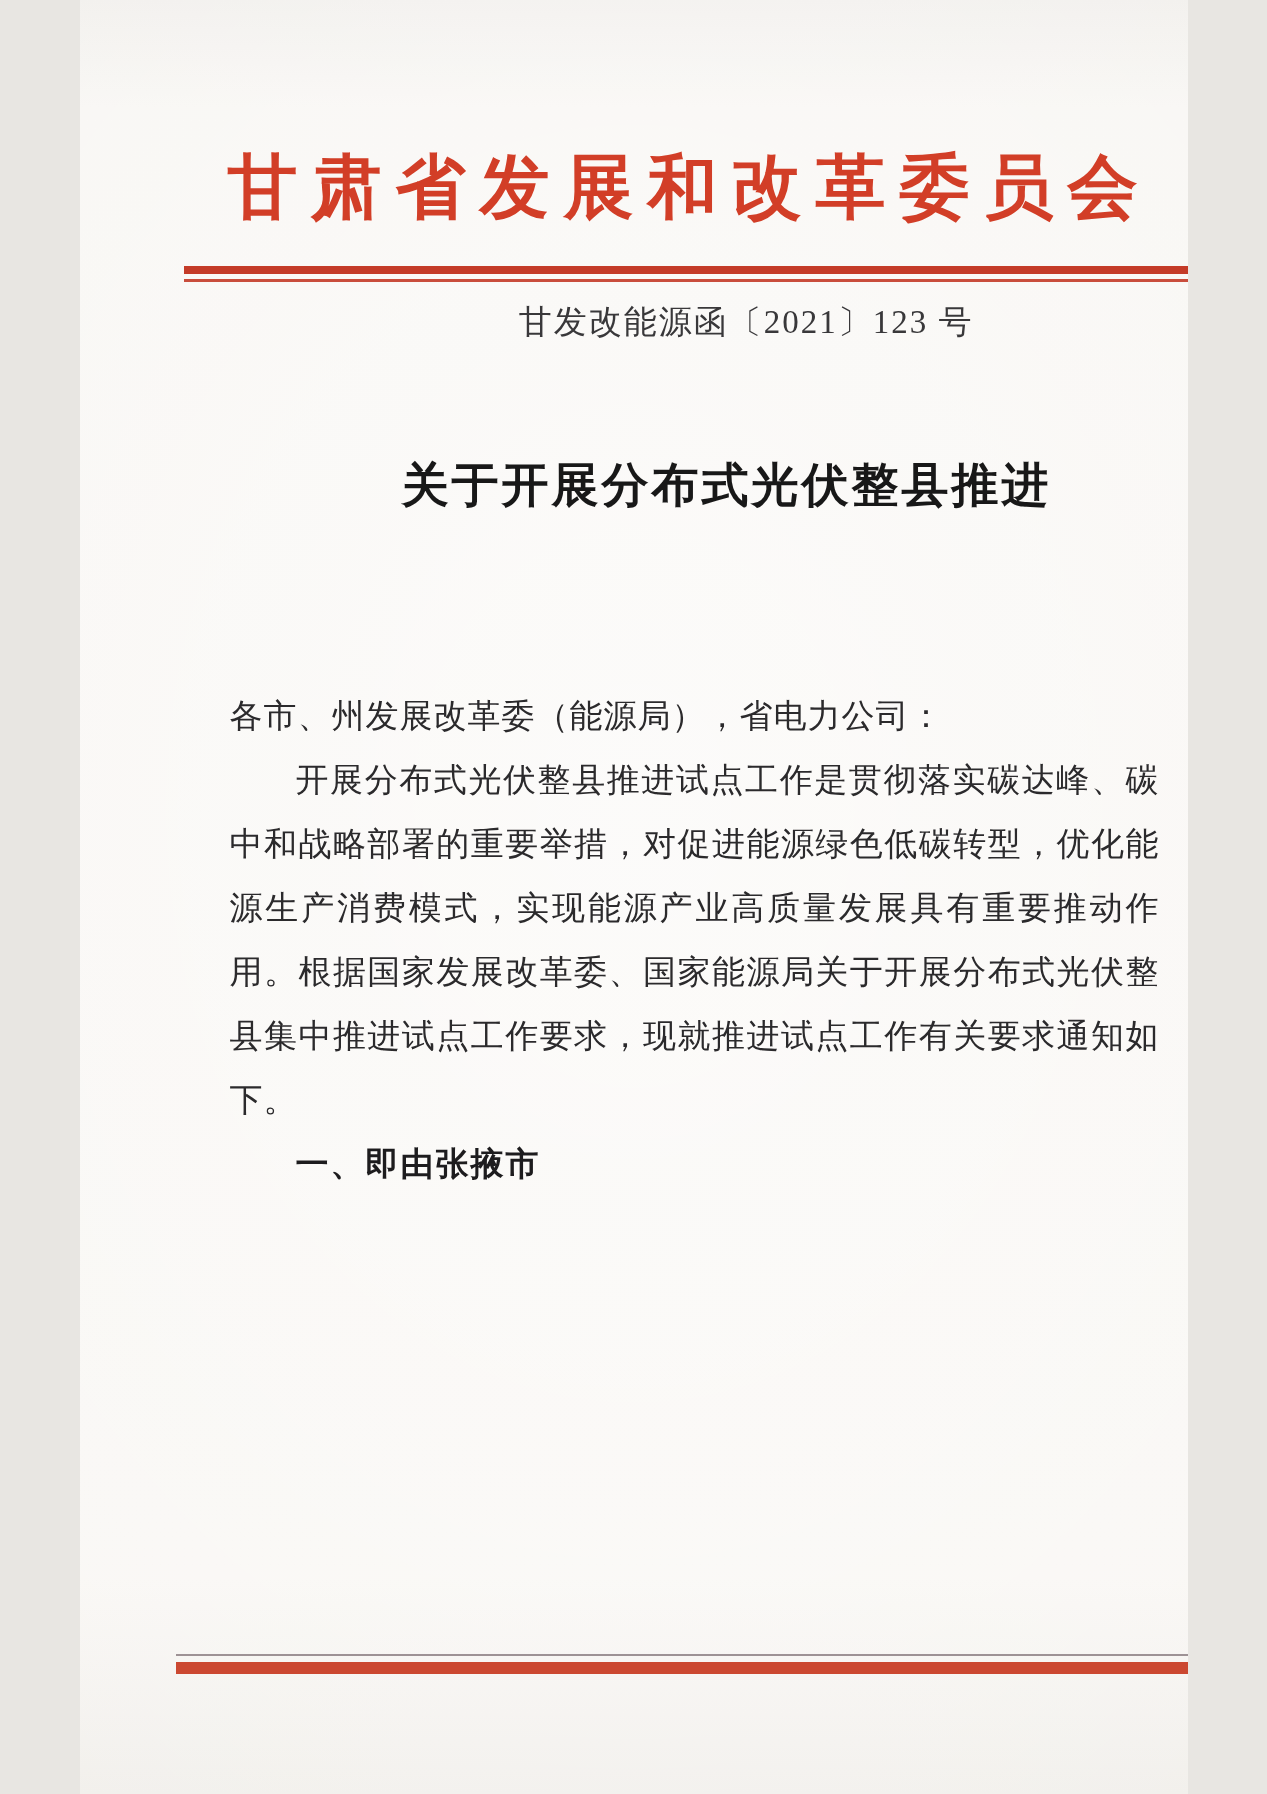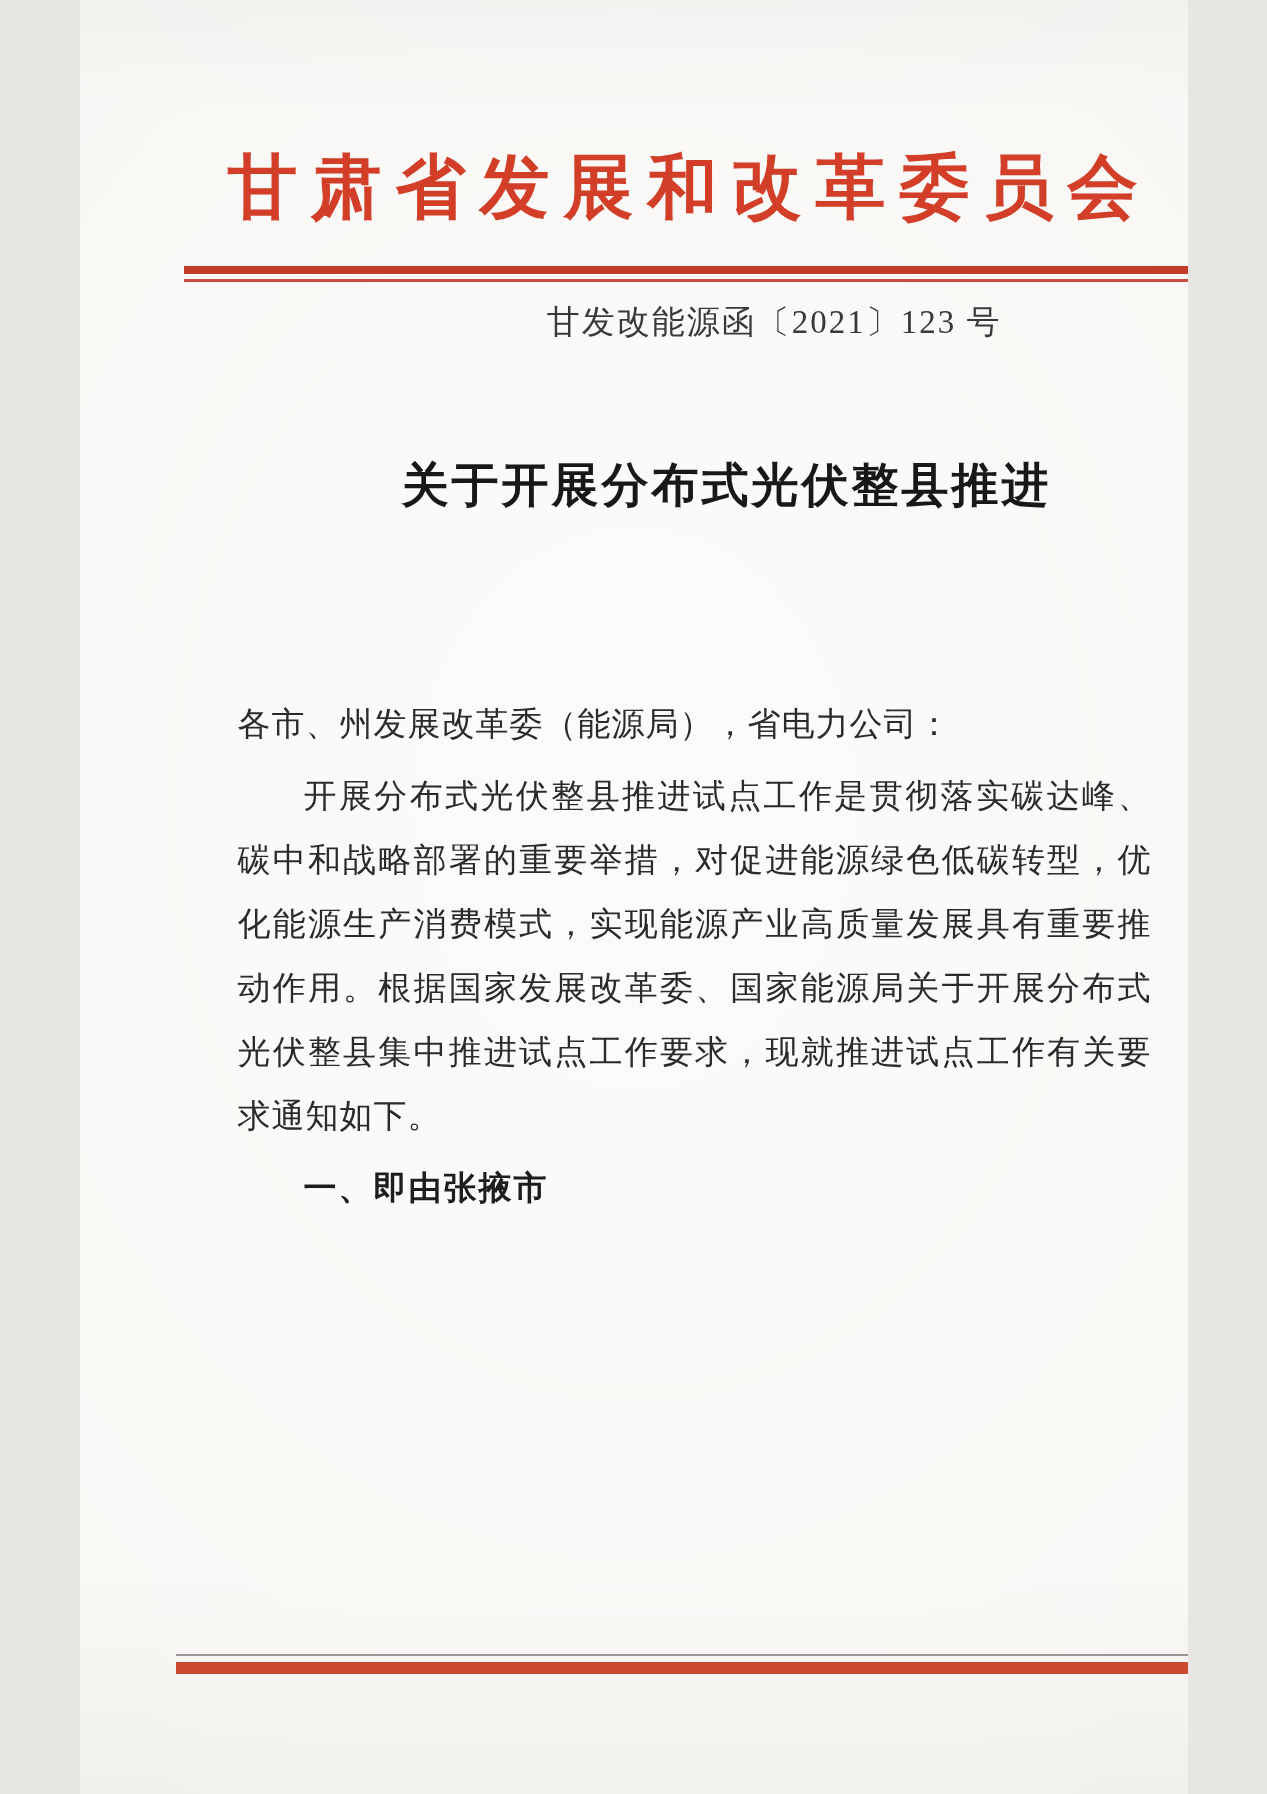--- a/index.html
+++ b/index.html
@@ -31,21 +31,21 @@
     line-height: 100px;
     letter-spacing: 14px;
     white-space: nowrap;
   }
   .rule { position: absolute; left: 104px; width: 1066px; }
   .rule-thick { top: 266px; height: 8px;  background: #c43b28; }
   .rule-thin  { top: 279px; height: 3px;  background: #c94d3c; }
   .doc-number {
     position: absolute;
     top: 298px;
-    right: 186px;
+    right: 214px;
     font-size: 33px;
     line-height: 48px;
     color: #39383a;
     letter-spacing: 2px;
     white-space: nowrap;
   }
   
   .title {
     position: absolute;
     top: 450px;
@@ -65,21 +65,21 @@
     position: absolute;
     top: 684px;
     left: 150px;
     width: 930px;
     font-size: 33px;
     line-height: 64px;
     color: #2b2a2c;
     letter-spacing: 1px;
     text-align: justify;
   }
-  .body-text p { margin: 8px; }
+  .body-text p { margin: 0; }
   .salutation { text-indent: 0; }
   .para { text-indent: 2em; }
   .section-heading {
     text-indent: 2em;
     font-family: "Liberation Sans", "DejaVu Sans", sans-serif;
     font-weight: bold;
     color: #1d1c1e;
     letter-spacing: 2px;
   }
   

